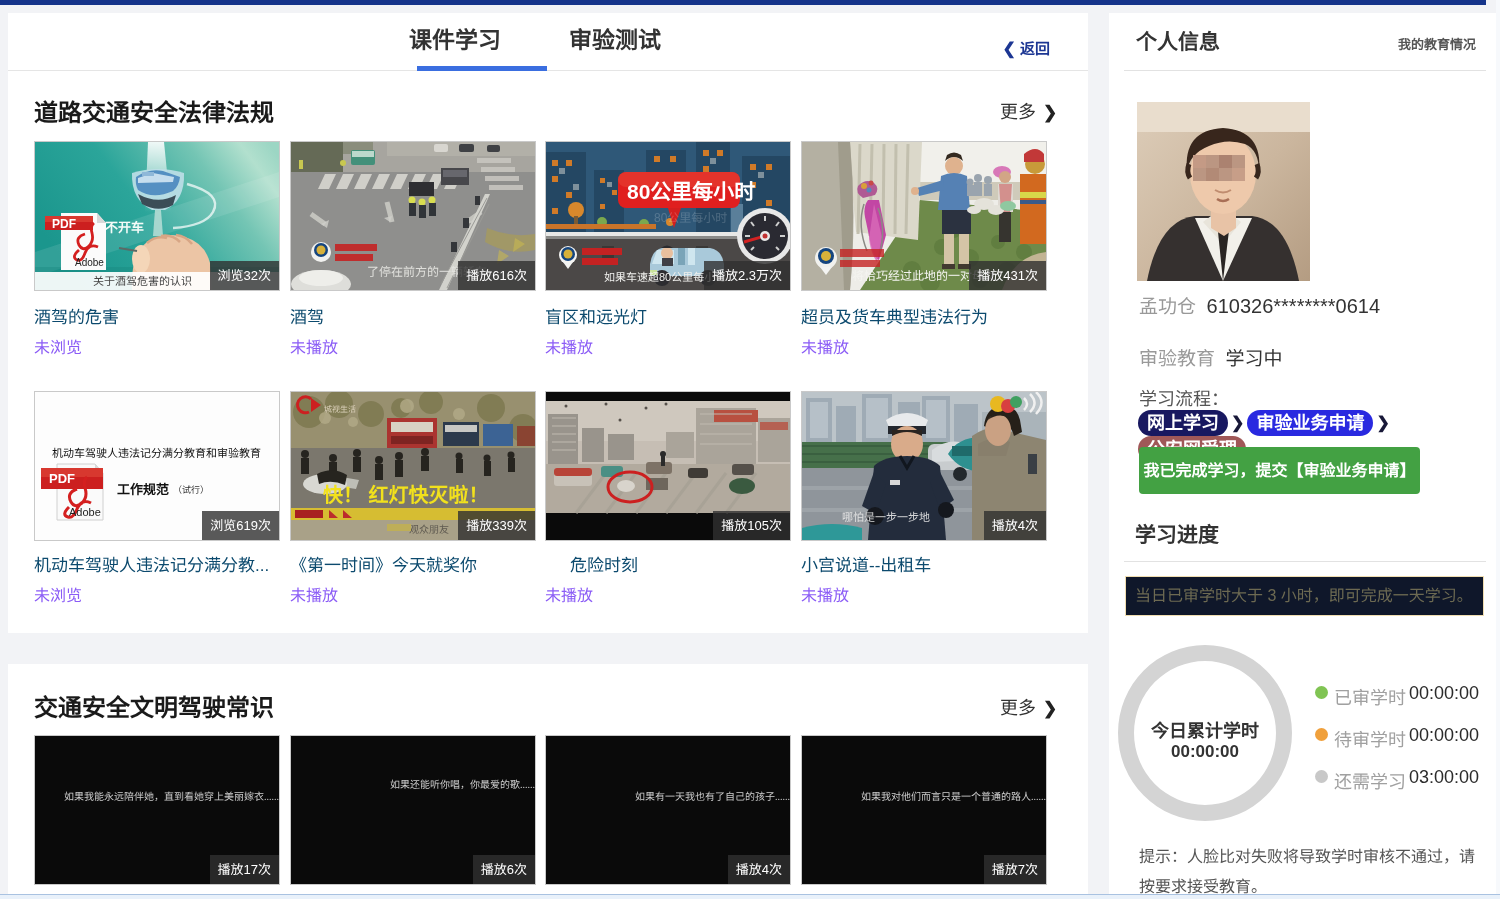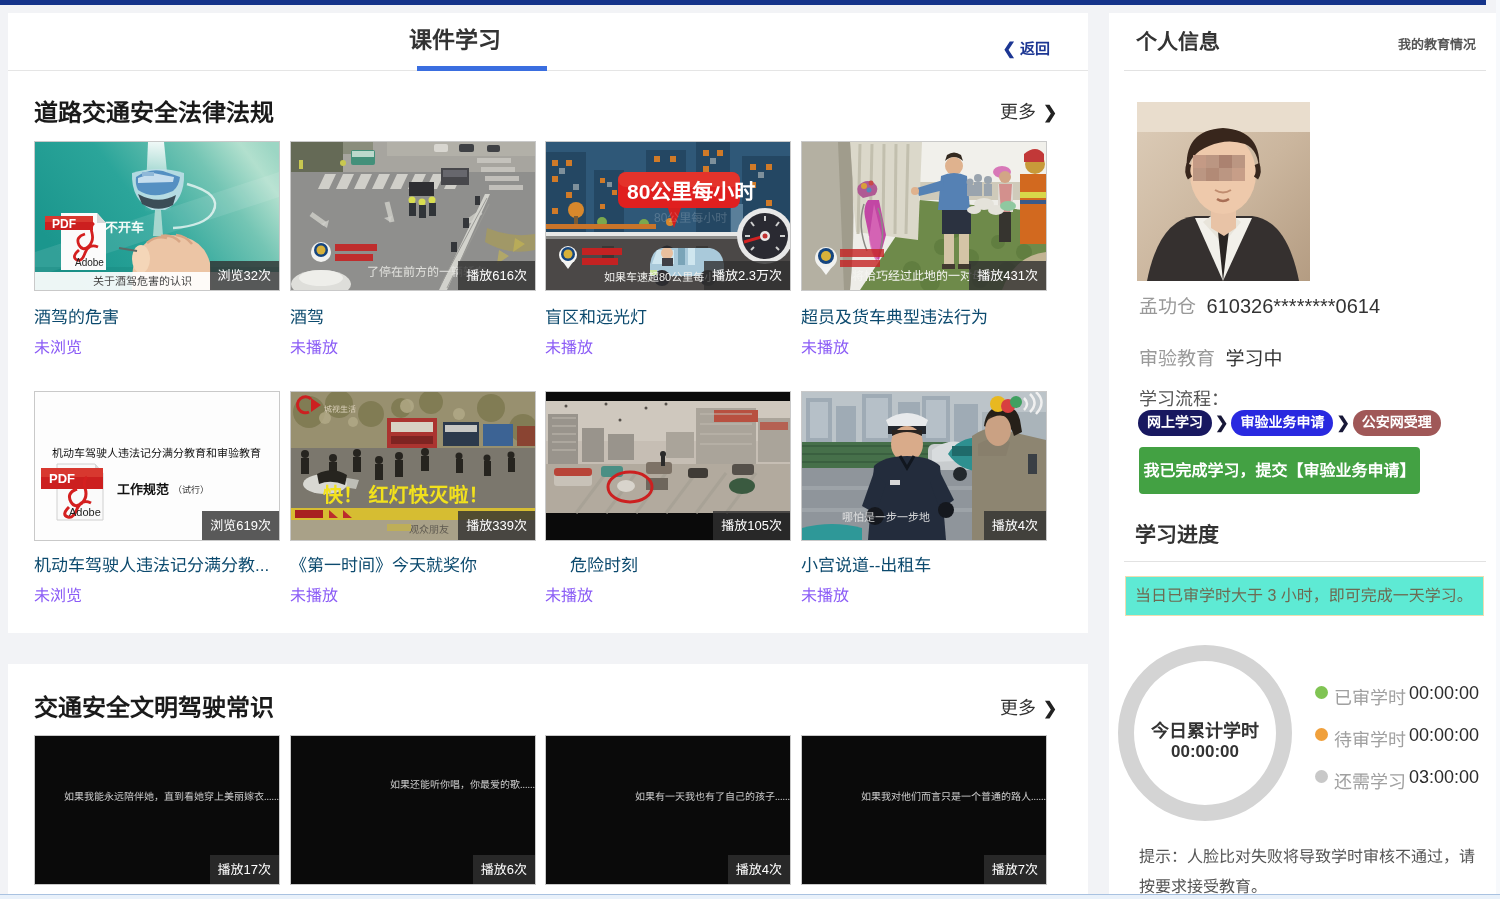--- a/index.html
+++ b/index.html
@@ -31,26 +31,26 @@
 .blacktext{position:absolute;width:100%;text-align:right;color:#ccc;font-size:10px;font-family:"Liberation Serif",serif;white-space:nowrap;}
 .thumb svg{position:absolute;left:0;top:0;}
 
 #s-title{position:absolute;left:27px;top:12px;font-size:21px;font-weight:bold;color:#333;}
 #s-link{position:absolute;right:20px;top:21px;font-size:13px;font-weight:bold;color:#555;}
 #s-div1{position:absolute;left:15px;top:57px;width:362px;border-top:1px solid #e2e2e2;}
 #photo{position:absolute;left:28px;top:89px;width:173px;height:179px;}
 .srow{position:absolute;left:30px;font-size:19px;color:#999;}
 .srow b{color:#333;font-weight:normal;}
 #badges{position:absolute;left:29px;top:397px;height:26px;}
-.pill{display:inline-block;height:26px;line-height:26px;border-radius:13px;color:#fff;font-size:14px;font-weight:bold;padding:0 9px;vertical-align:top;font-family:Liberation Serif, serif;}
+.pill{display:inline-block;height:26px;line-height:26px;border-radius:13px;color:#fff;font-size:18px;font-weight:bold;padding:0 9px;vertical-align:top;}
 .bchev{display:inline-block;font-size:16px;font-weight:bold;color:#181838;vertical-align:top;line-height:26px;margin:0 3px;}
 #greenbtn{position:absolute;left:30px;top:434px;width:281px;height:47px;background:#43a143;border-radius:4px;color:#fff;font-size:16px;font-weight:bold;text-align:center;line-height:47px;}
 #s-title2{position:absolute;left:26px;top:505px;font-size:21px;font-weight:bold;color:#333;}
 #s-div2{position:absolute;left:15px;top:548px;width:362px;border-top:1px solid #e2e2e2;}
-#notice{position:absolute;left:16px;top:563px;width:359px;height:40px;background:#5eead4;border:1px solid #f0ddb0;color:#6d6a52;font-size:16px;line-height:38px;padding-left:9px;white-space:nowrap;}
+#notice{position:absolute;left:16px;top:563px;width:359px;height:40px;background:#0f172a;border:1px solid #f0ddb0;color:#6d6a52;font-size:16px;line-height:38px;padding-left:9px;white-space:nowrap;}
 #ring{position:absolute;left:9px;top:632px;width:174px;height:176px;border:16px solid #d4d4d4;border-radius:50%;background:#fff;}
 #ringtext{position:absolute;left:9px;top:707px;width:174px;text-align:center;font-weight:bold;color:#333;}
 #ringtext .l1{font-size:18px;line-height:22px;}
 #ringtext .l2{font-size:17px;line-height:20px;}
 .leg{position:absolute;left:206px;width:164px;height:20px;}
 .leg .dot{position:absolute;left:0;top:4px;width:13px;height:13px;border-radius:50%;}
 .leg .lab{position:absolute;left:19px;top:1px;font-size:18px;color:#a0a0a0;}
 .leg .tim{position:absolute;right:0;top:1px;font-size:18px;color:#2b2b2b;}
 #tip{position:absolute;left:30px;top:829px;width:342px;font-size:16px;color:#555;line-height:30px;}
 </style>
@@ -58,20 +58,21 @@
 <body>
 <div id="topbar"></div>
 <div id="bottomline"></div>
 <div style="position:absolute;left:1496px;top:0;width:4px;height:894px;background:#f7f9fc;"></div>
 <div id="panel1"></div>
 <div id="panel2"></div>
 <div id="sidebar"></div>
 
 <div id="tabrow">
   <div class="tab" id="tab1">课件学习<div class="underline"></div></div>
+  <div class="tab" id="tab2">审验测试</div>
   <div id="back"><span class="chev">❮</span>返回</div>
 </div>
 
 <div class="sectitle" style="left:34px;top:98px;">道路交通安全法律法规</div>
 <div class="more" style="left:1000px;top:97px;">更多<span class="chev">❯</span></div>
 
 <div class="thumb" id="t11" style="left:34px;top:141px;">
     <svg width="244" height="148" viewBox="0 0 244 148">
   <defs>
     <linearGradient id="teal" x1="0" y1="0.55" x2="1" y2="0.1">

